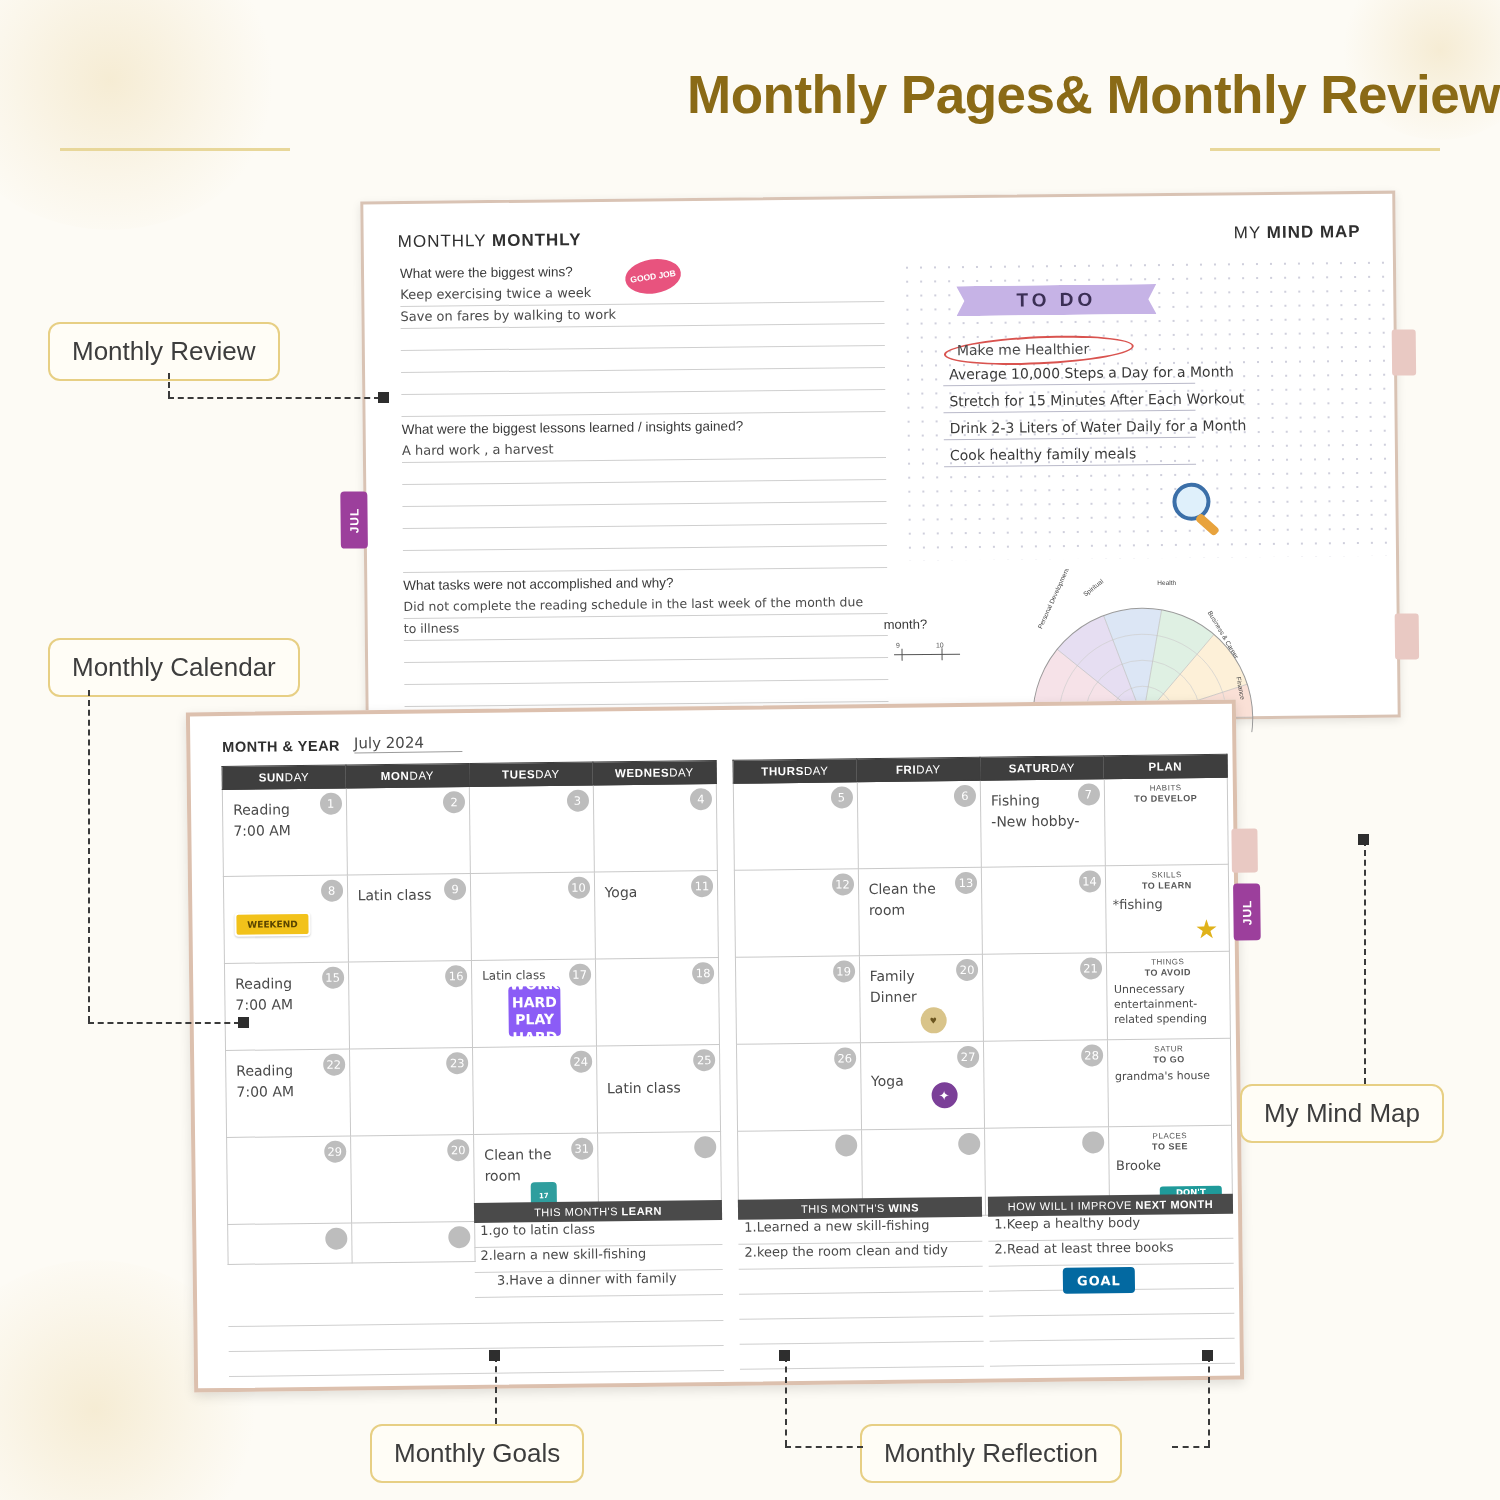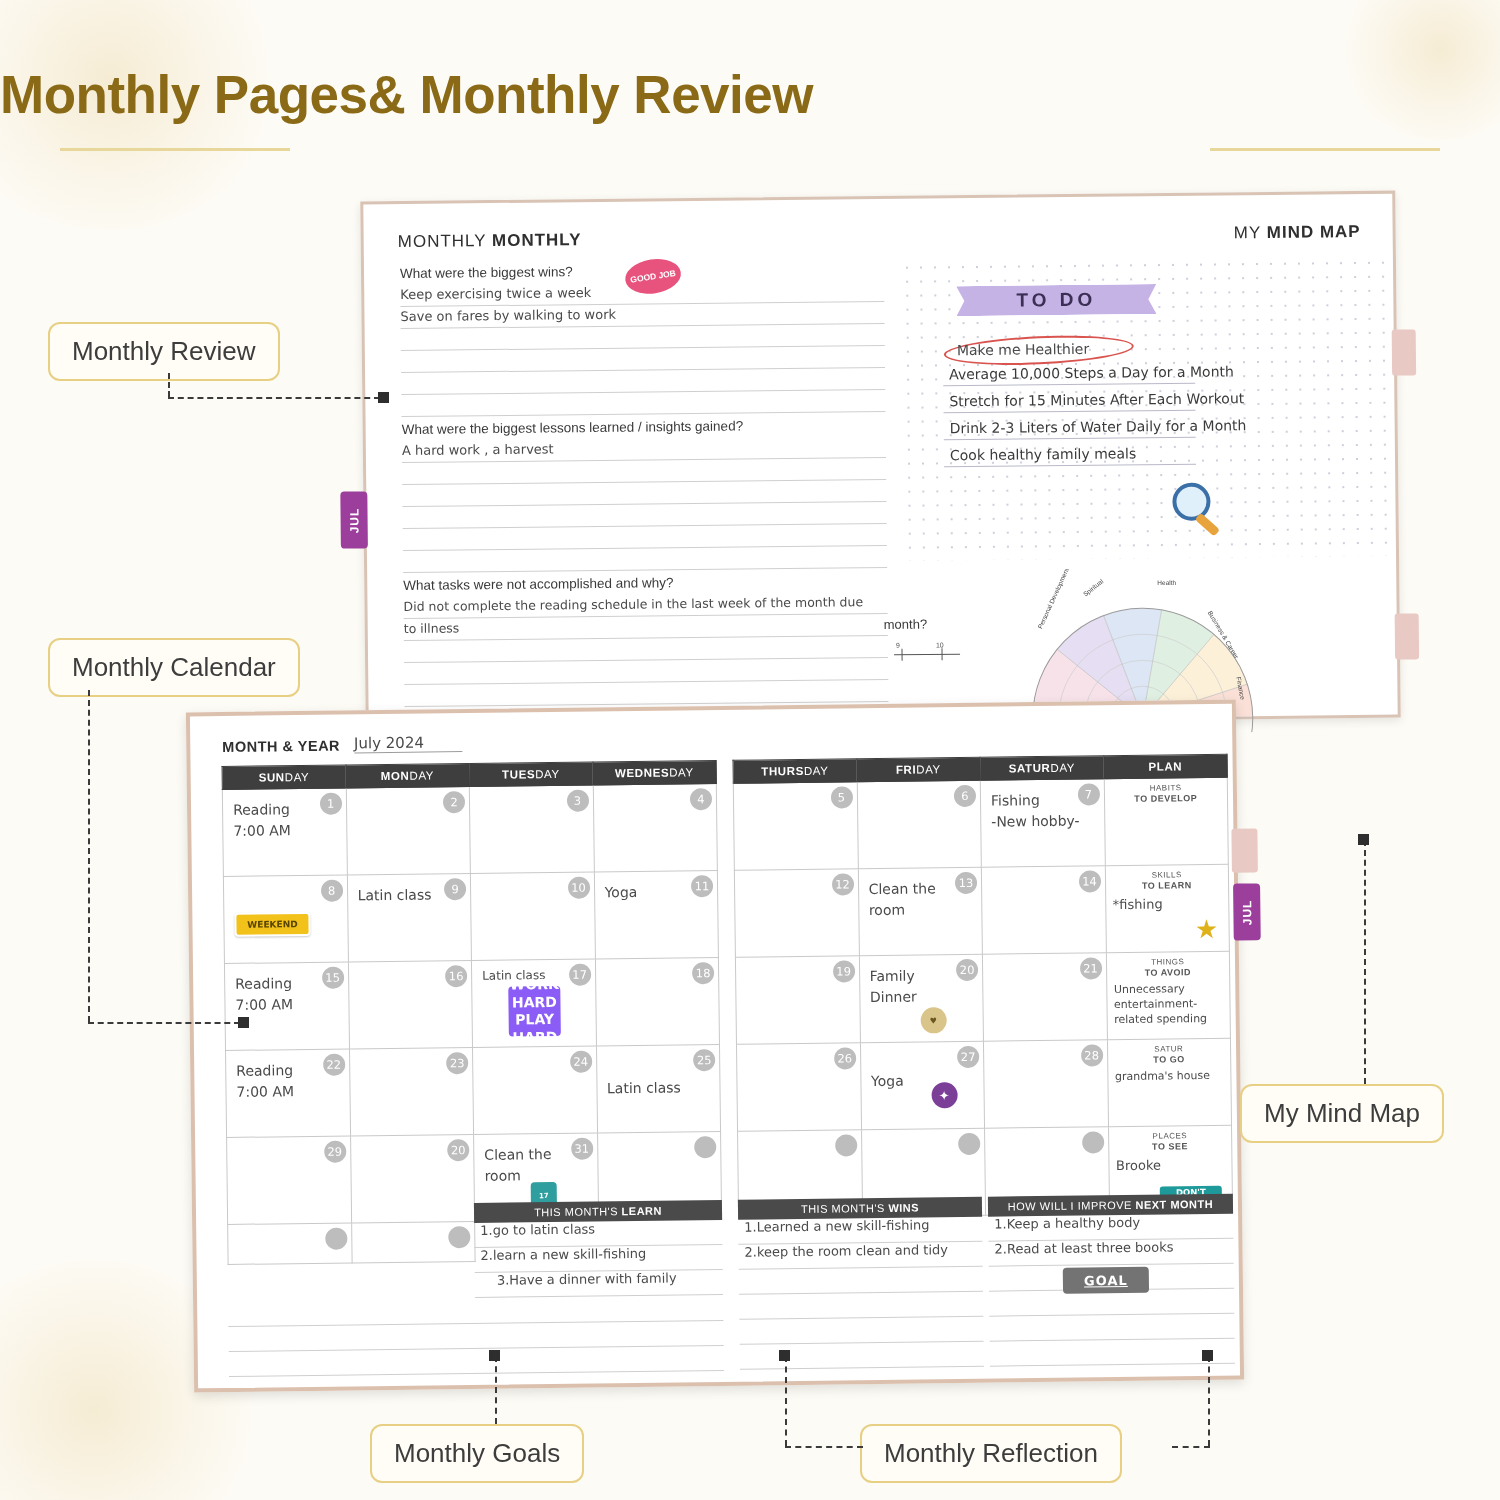--- a/index.html
+++ b/index.html
@@ -16,21 +16,21 @@
     position:absolute; border-radius:50%;
     background:radial-gradient(circle, rgba(232,208,150,0.35) 0%, rgba(232,208,150,0.12) 45%, rgba(232,208,150,0) 72%);
     pointer-events:none;
   }
   .bg-burst.tl { left:-60px; top:-70px; width:340px; height:300px; }
   .bg-burst.bl { left:-70px; bottom:-60px; width:330px; height:300px; }
   .bg-burst.tr { right:-40px; top:-40px; width:200px; height:180px; }
 
   .title {
     position:absolute; left:0; right:0; top:64px;
-    text-align:left;
+    text-align:right;
     font-size:53px; font-weight:bold; letter-spacing:-0.5px;
     color:#8a6a16;
   }
   .title-rule {
     position:absolute; height:3px; background:#e8d79a; top:148px;
   }
   .title-rule.left { left:60px; width:230px; }
   .title-rule.right { right:60px; width:230px; }
 
   
@@ -558,21 +558,21 @@
       <div class="listline"></div>
     </div>
 
     <div style="position:absolute;left:786px;top:484px;width:245px;">
       <div class="barhead">
         <span>HOW WILL I IMPROVE</span> <b>NEXT MONTH</b>
       </div>
       <div class="listline">1.Keep a healthy body</div>
       <div class="listline">2.Read at least three books</div>
       <div class="listline" style="position:relative;">
-        <div class="sticker" style="left:74px;top:2px;width:86px;height:26px;background:#737373;border-radius:4px;font-size:13px;letter-spacing:1px;text-decoration:underline;">GOAL</div>
+        <div class="sticker" style="left:74px;top:2px;width:72px;height:26px;background:#0369a1;border-radius:4px;font-size:13px;letter-spacing:1px;">GOAL</div>
       </div>
       <div class="listline"></div>
       <div class="listline"></div>
       <div class="listline"></div>
     </div>
 
   </div>
 
   <div class="tab" style="right:-26px;top:180px;">
     <span>JUL</span>

